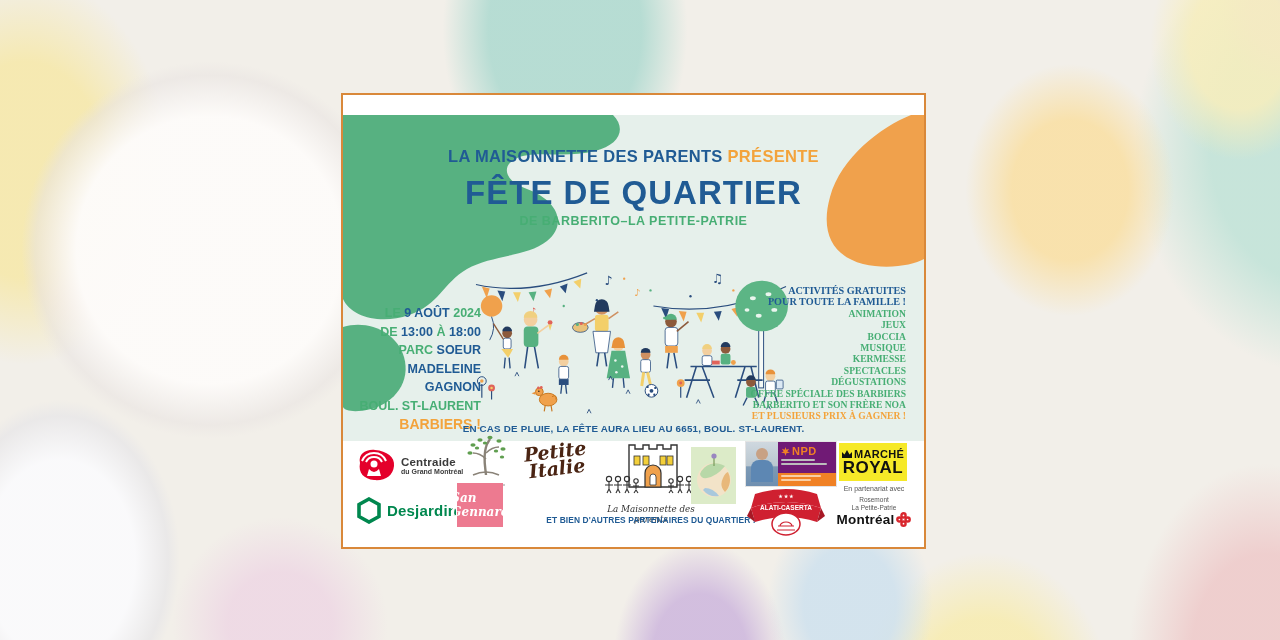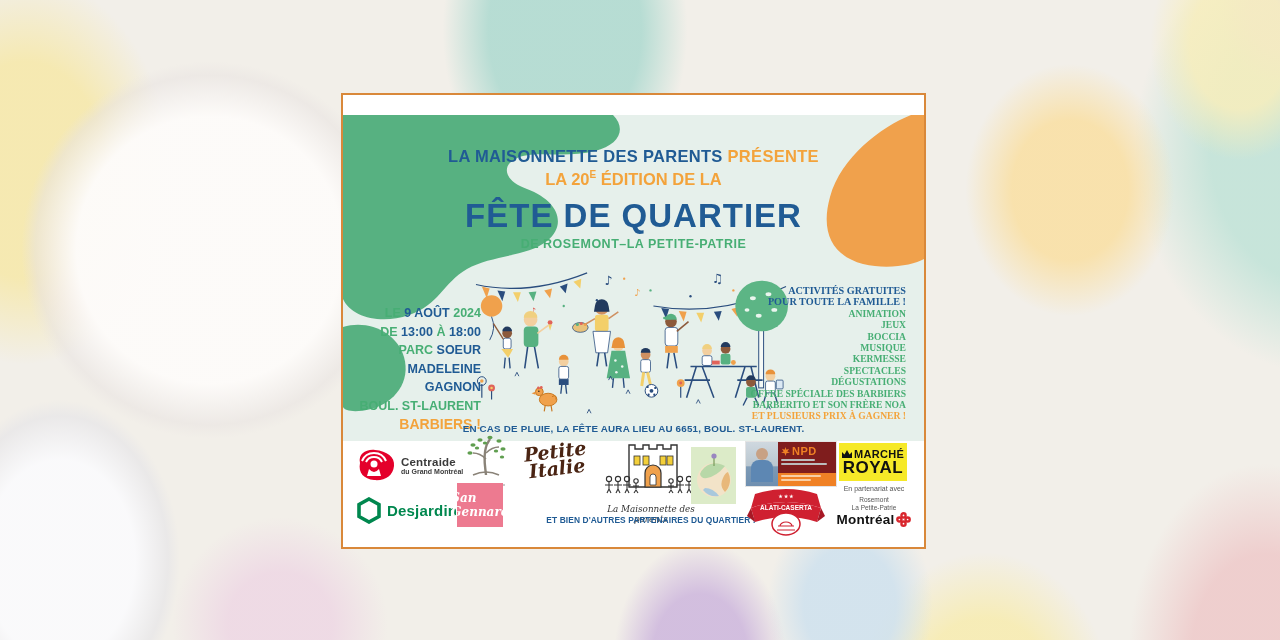--- a/index.html
+++ b/index.html
@@ -62,21 +62,21 @@
   .sangennaro span { font-family:"DejaVu Serif", serif; font-style:italic; font-size:12px; color:#fff; }
   .petite { left:176px; top:2px; width:74px; text-align:center; transform:rotate(-7deg);
     font-family:"DejaVu Serif", serif; font-style:italic; font-weight:bold; color:#4a2413; }
   .petite .p1 { font-size:19px; line-height:17px; }
   .petite .p2 { font-size:19px; line-height:16px; }
   .maison { left:252px; top:0px; width:112px; text-align:center; }
   .maison .cap { font-family:"DejaVu Serif", serif; font-style:italic; font-size:8.8px; color:#333; font-weight:normal; margin-top:1px; }
   .others { left:170px; top:74px; width:276px; text-align:center; font-size:8.4px; color:#205b94; letter-spacing:0.1px; }
   .globe { left:348px; top:6px; width:45px; height:57px; background:#dcebc8;
     display:flex; align-items:center; justify-content:center; }
-  .npd-card { left:402px; top:0px; width:92px; height:46px; background:#7f1d1d; border:1px solid #e3e3e3; display:flex; }
+  .npd-card { left:402px; top:0px; width:92px; height:46px; background:#701a75; border:1px solid #e3e3e3; display:flex; }
   .npd-photo { width:32px; height:100%; background:linear-gradient(180deg,#cfd8df 0%,#b9c6cf 55%,#7d9ab5 56%,#6f8fb0 100%); position:relative; }
   .npd-photo:before { content:""; position:absolute; left:10px; top:6px; width:12px; height:12px; border-radius:50%; background:#c8a184; }
   .npd-photo:after { content:""; position:absolute; left:5px; top:18px; width:22px; height:22px; border-radius:8px 8px 0 0; background:#5d87b3; }
   .npd-right { flex:1; position:relative; padding:3px 2px 0 3px; }
   .npd-row { display:flex; align-items:center; gap:2px; }
   .npd-word { font-size:11px; color:#f08125; letter-spacing:0.5px; }
   .npd-line { height:2px; background:#bcbcbc; margin-top:2px; border-radius:1px; }
   .npd-band { position:absolute; left:0; bottom:0; width:100%; height:13px; background:#f08125; }
   .npd-band .npd-line { background:#f8cfa6; margin:2px 3px 0; }
   .alati { left:404px; top:47px; width:78px; height:48px; }
@@ -101,25 +101,22 @@
       <path fill="#57b181" d="M0 0 L270 0 C284 14 276 30 252 36 C220 44 190 34 172 44 C158 52 162 66 184 74 C216 86 224 110 204 126 C184 142 148 140 124 154 C100 168 96 190 66 200 C38 210 8 202 0 184 Z"></path>
       <path fill="#57b181" d="M0 212 C26 204 54 218 61 242 C68 266 52 288 28 294 C12 298 2 296 0 292 Z"></path>
       <path fill="#f0a14c" d="M581 0 L568 0 C538 12 498 42 487 82 C477 118 490 141 520 149 C545 155 570 150 581 144 Z"></path>
     </svg>
 
     <div class="flyer-header">
       <div class="hline1">
         <span>LA MAISONNETTE DES PARENTS</span>
         <span class="orange-part">PRÉSENTE</span>
       </div>
-      <div class="hline2">
-        <span>LA 20</span><sup>E</sup><span> ÉDITION DE LA</span>
-      </div>
       <div class="title">FÊTE DE QUARTIER</div>
-      <div class="subtitle">DE ROSEMONT–LA PETITE-PATRIE</div>
+      <div class="subtitle">DE BARBERITO–LA PETITE-PATRIE</div>
     </div>
 
     <div class="event-info">
       <div>
         <span class="g">LE</span>
         <span>9 AOÛT</span>
         <span class="g">2024</span>
       </div>
       <div>
         <span class="g">DE</span>

